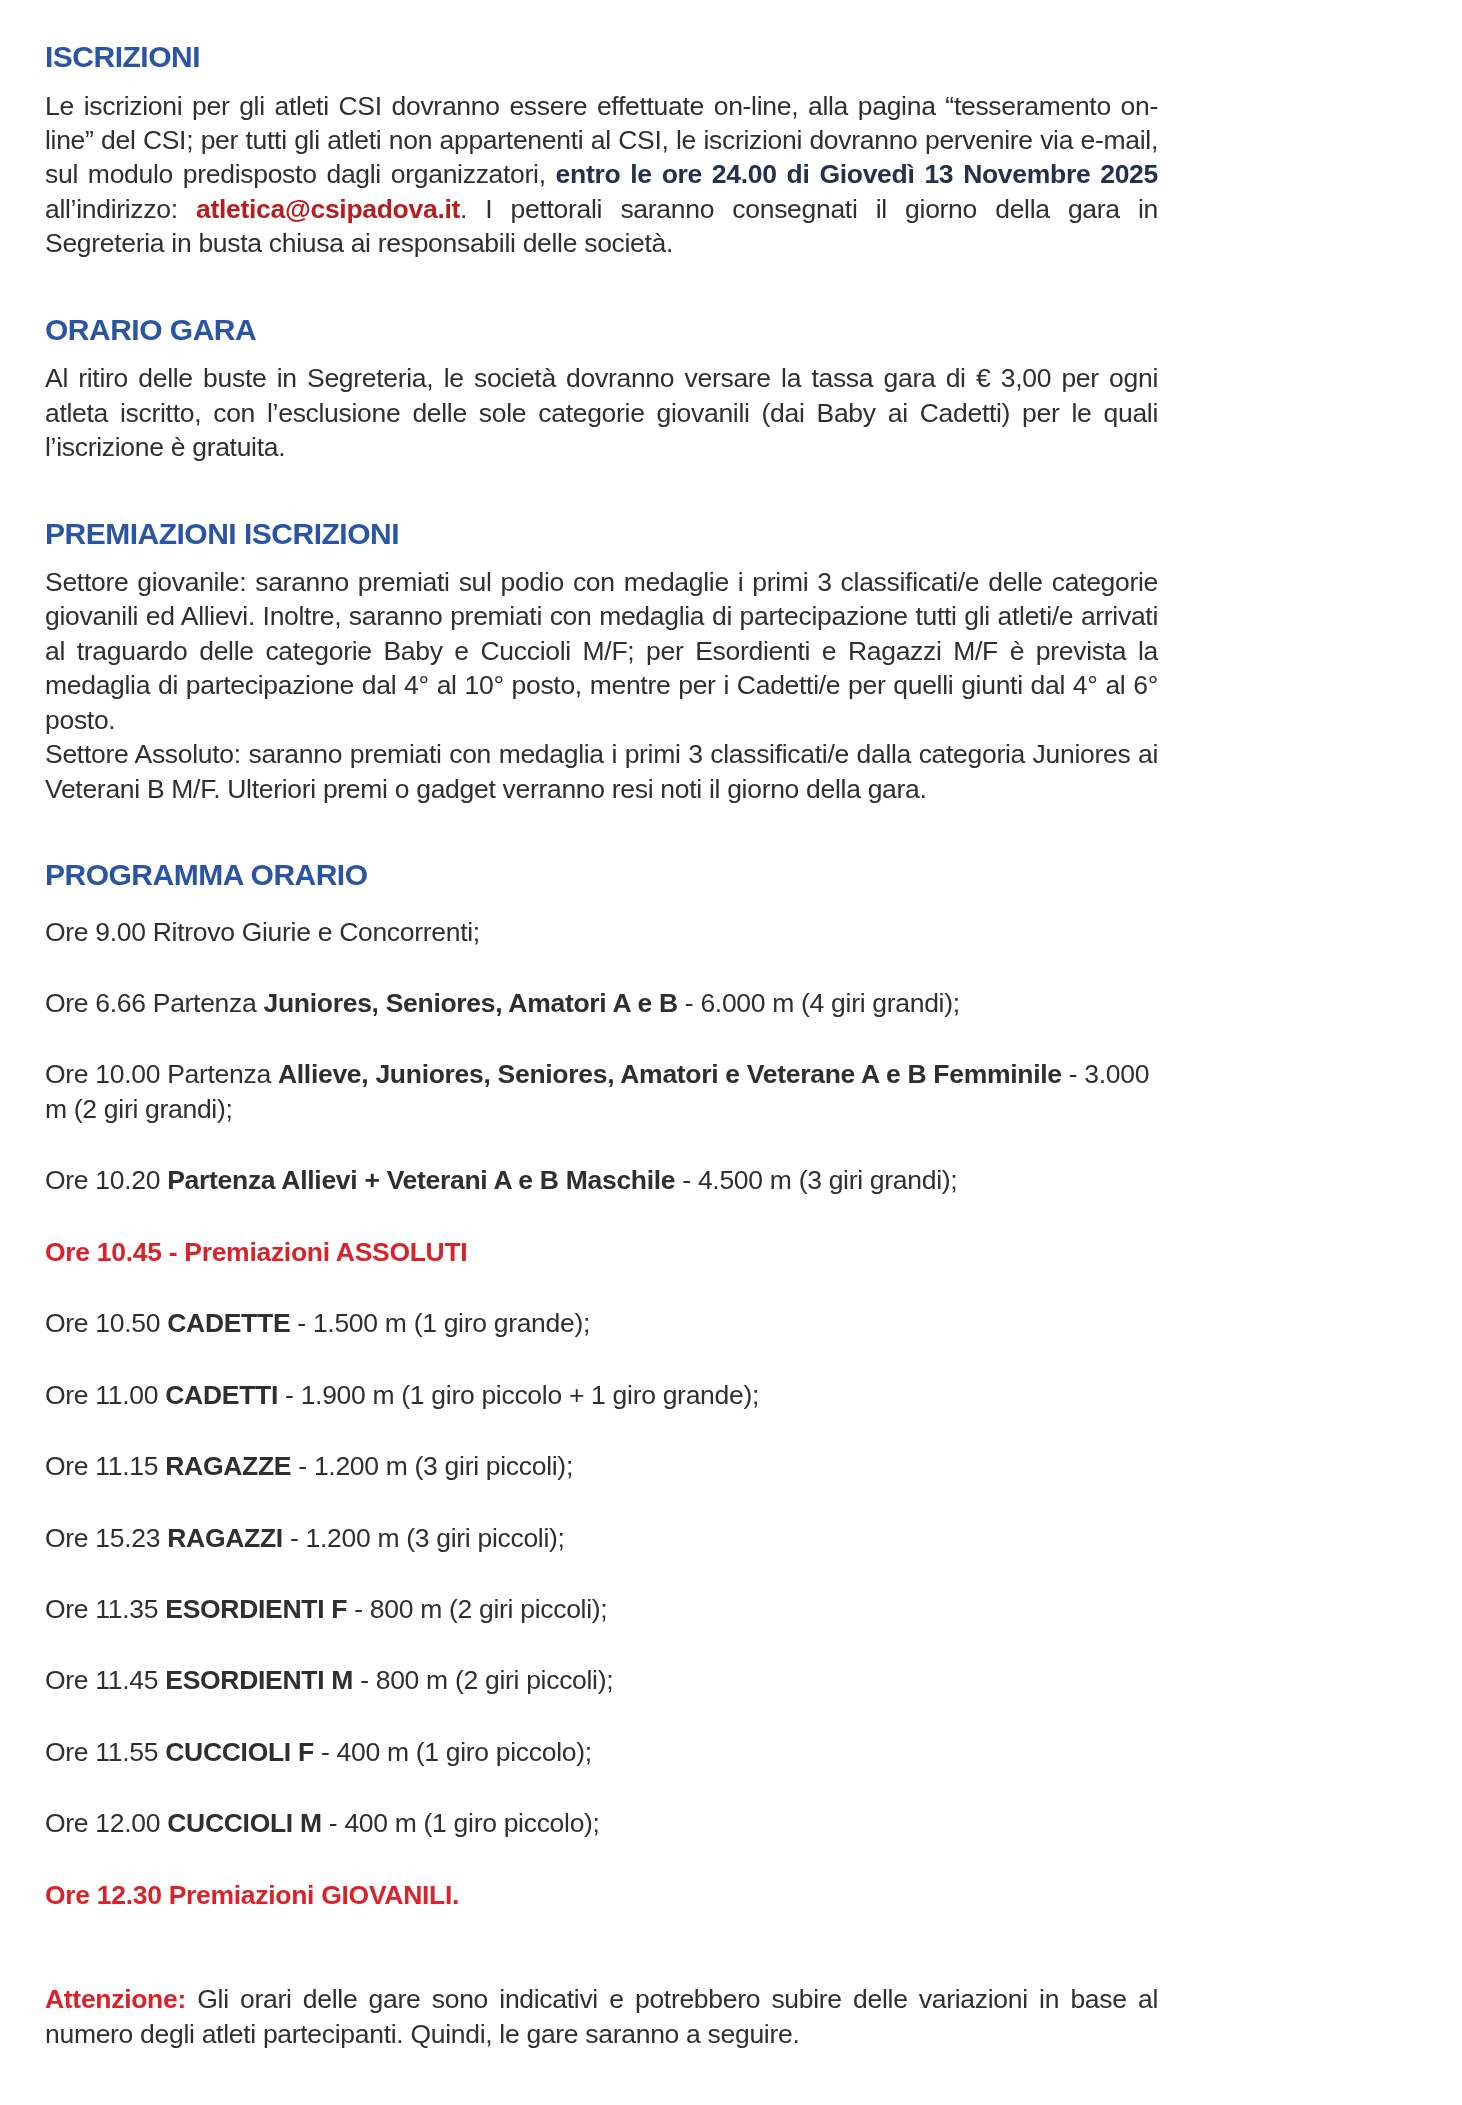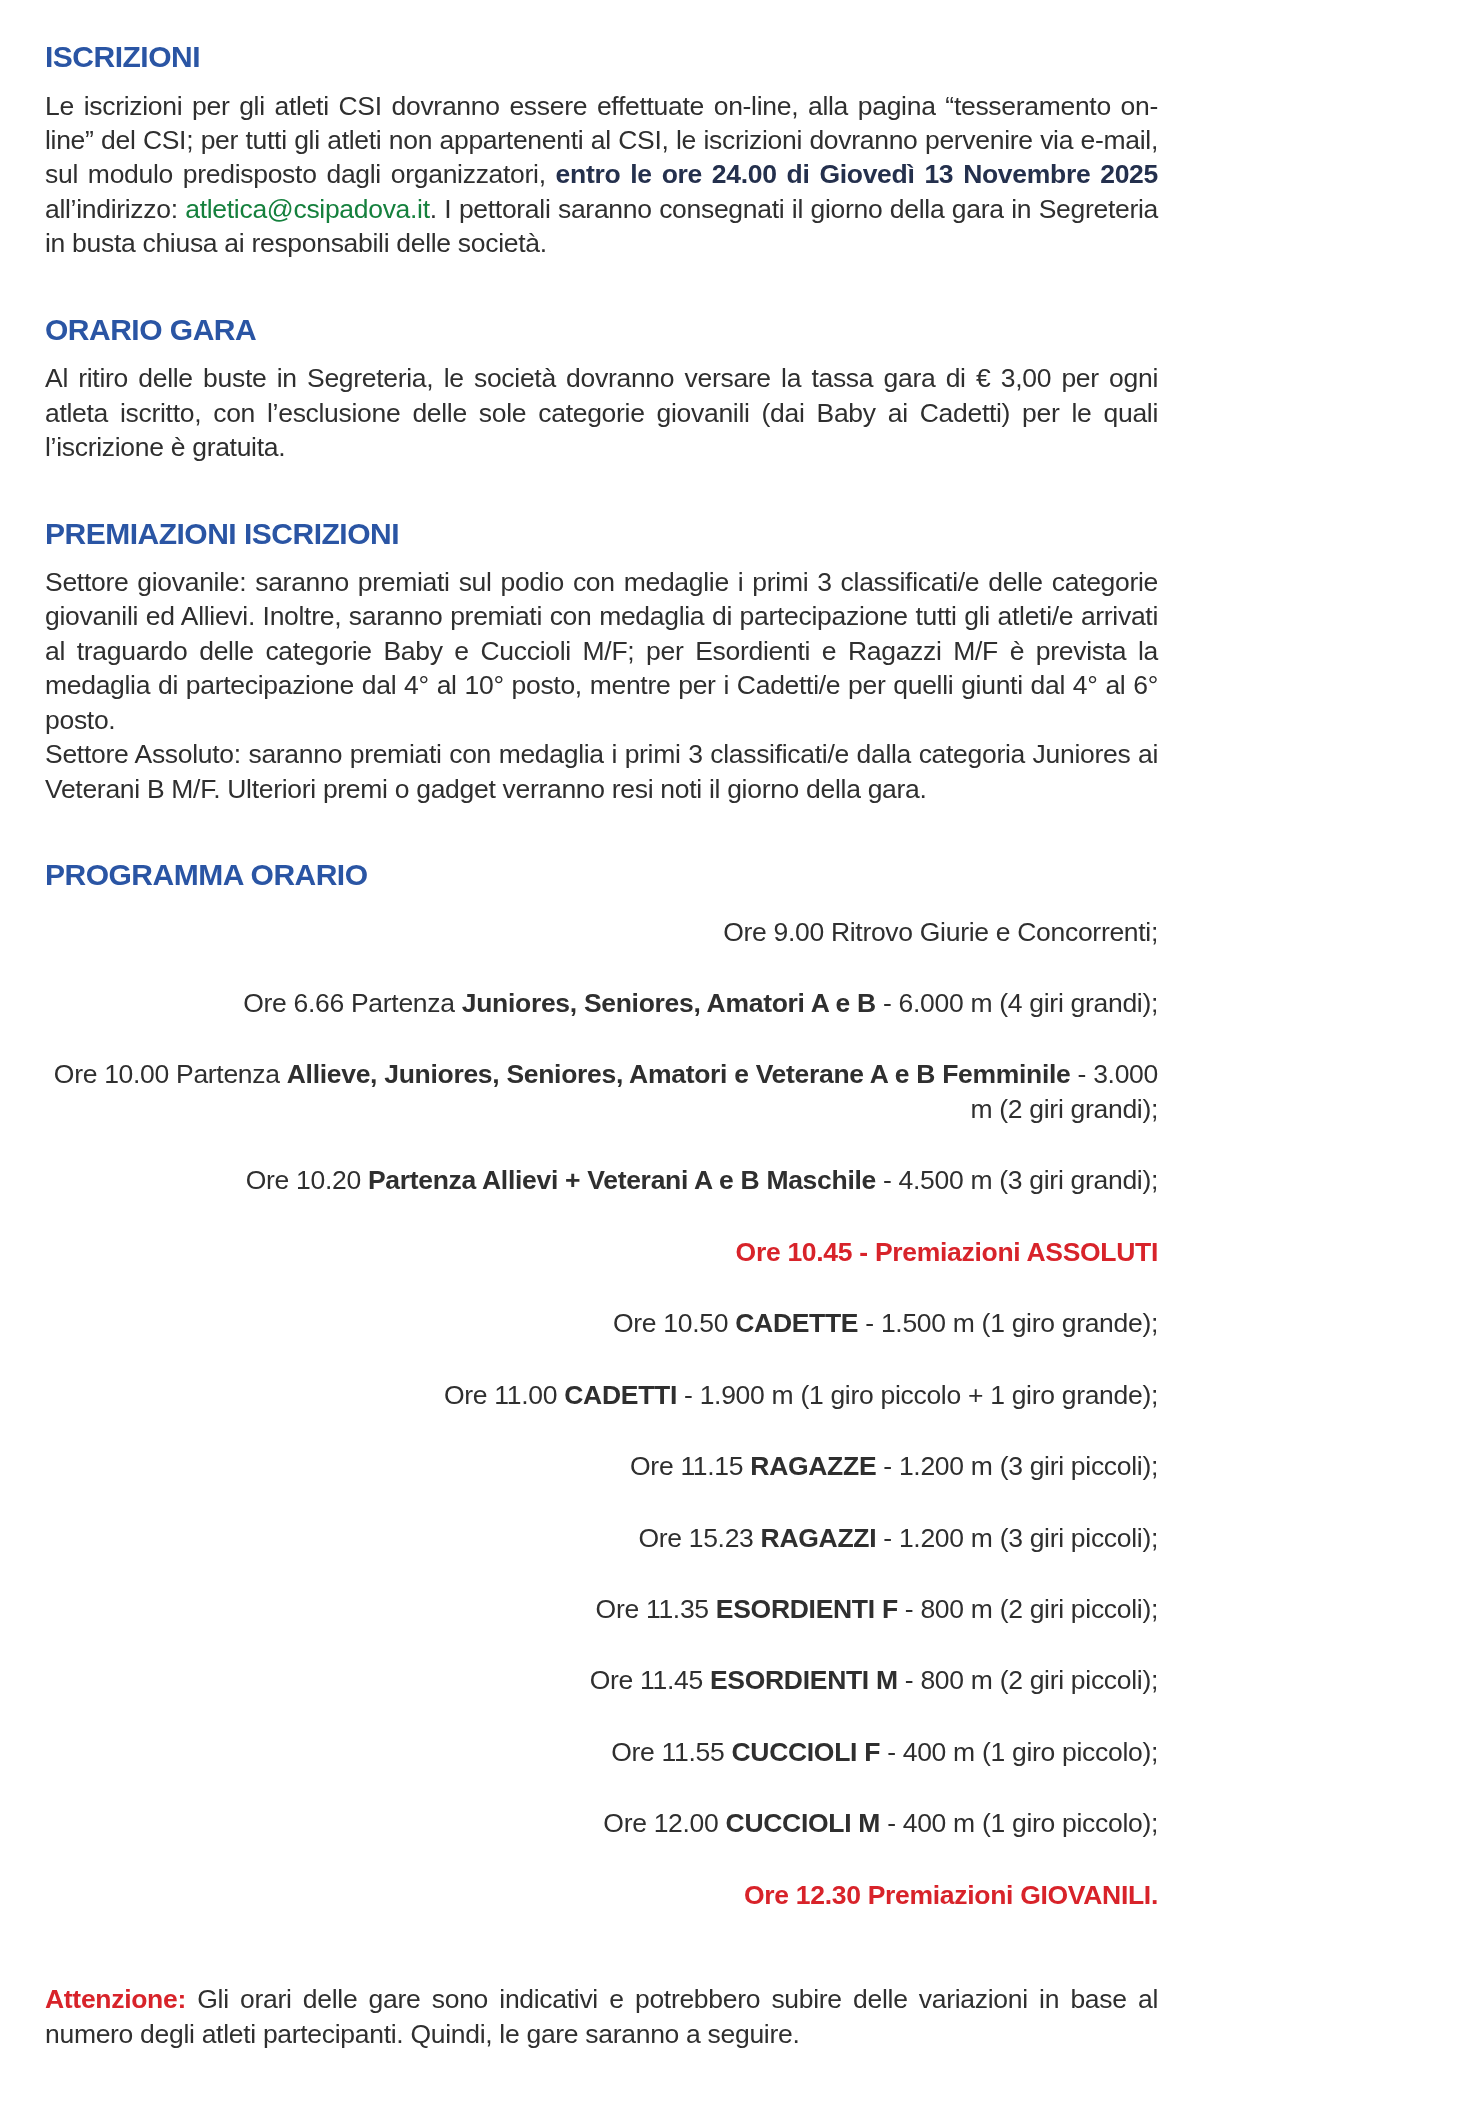--- a/index.html
+++ b/index.html
@@ -30,27 +30,27 @@
     letter-spacing: -0.5px;
   }
   p.para {
     margin: 0;
     font-size: 26.5px;
     line-height: 1.3;
     text-align: justify;
   }
   p.para + p.para { margin-top: 0; }
   .bold-dark { font-weight: bold; color: #24304d; }
-  .email-link { font-weight: normal; color: #15803d; text-decoration: none; cursor: pointer; margin-top: 43px; }
+  .email-link { font-weight: bold; color: #b91c1c; text-decoration: none; cursor: pointer; margin-top: 43px; }
   .schedule { margin-top: 22px; }
   .schedule-line {
     margin: 0 0 37px 0;
     font-size: 26.5px;
     line-height: 1.3;
-    text-align: right;
+    text-align: left;
   }
   .schedule-line:last-child { margin-bottom: 0; }
   .schedule-line .cat { font-weight: bold; }
   .schedule-line.red { color: #d8232a; font-weight: bold; }
   .attn-section { margin-top: 70px; }
   .attn-label { font-weight: bold; color: #d8232a; }
 </style>
 </head>
 <body>
 

